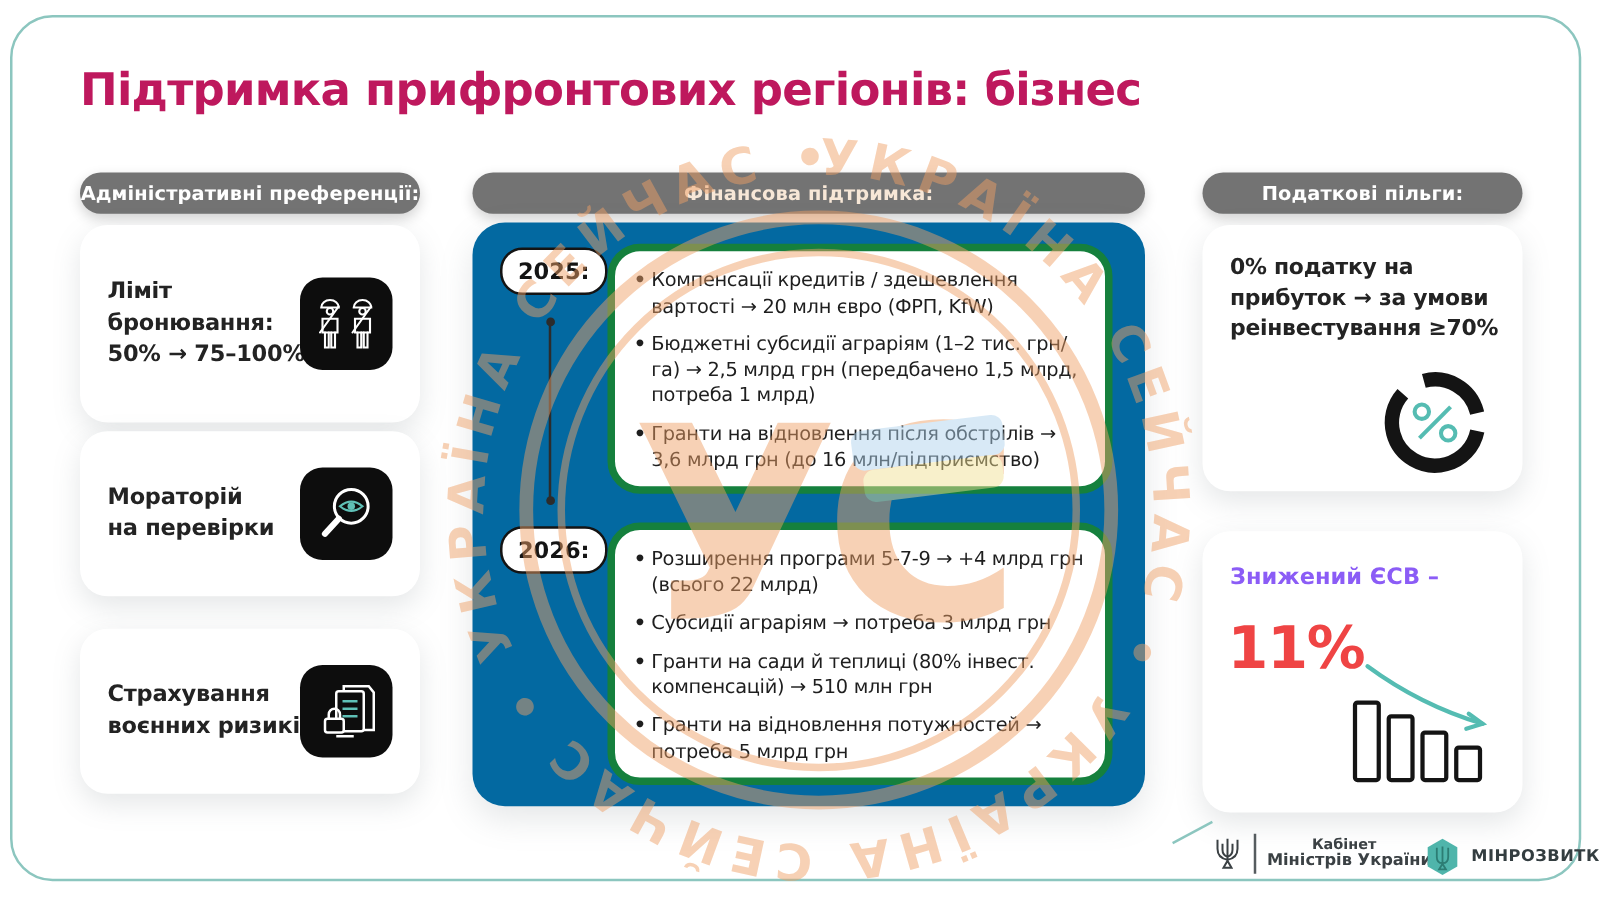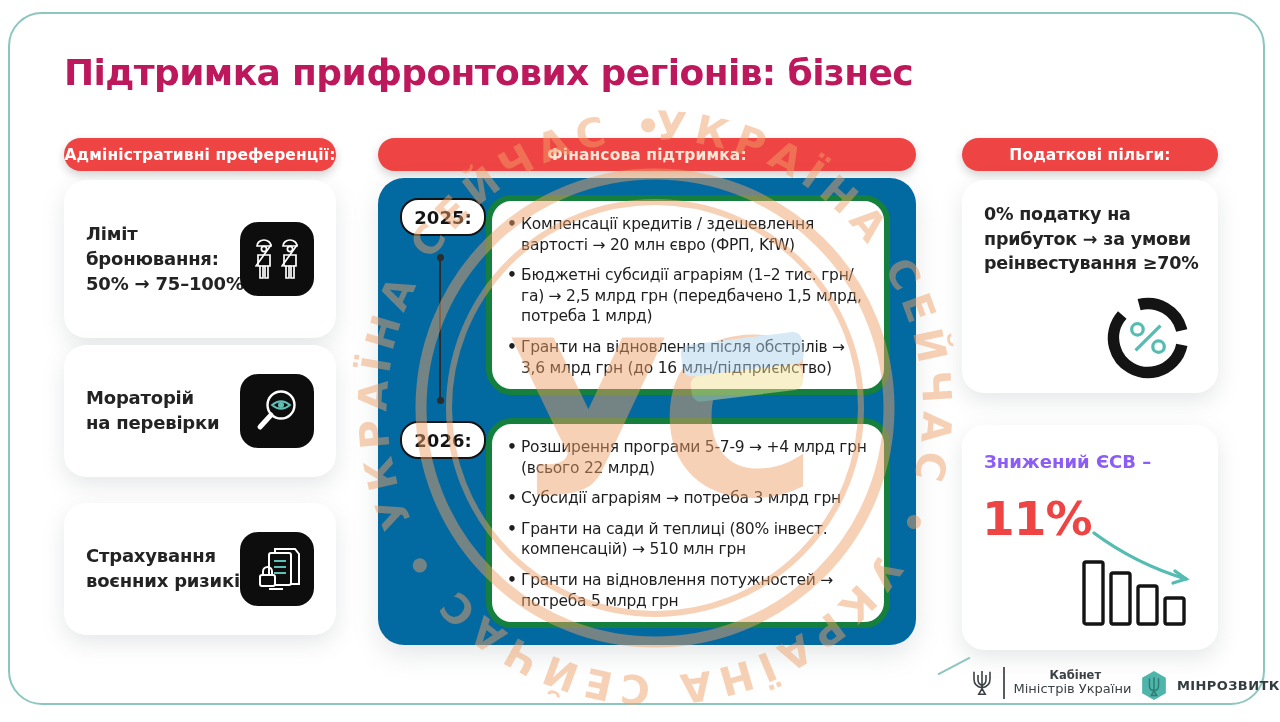--- a/index.html
+++ b/index.html
@@ -3,21 +3,21 @@
 <meta charset="utf-8">
 <style>
   html,body{margin:0;padding:0;background:#ffffff;}
   .stage{position:relative;width:1280px;height:722px;overflow:hidden;background:#ffffff;
          font-family:"DejaVu Sans","Liberation Sans",sans-serif;color:#141414;}
   .frame{position:absolute;left:8px;top:12px;width:1253px;height:689px;border:2px solid #8cc6bf;
          border-radius:34px;background:#ffffff;}
   .page-title{position:absolute;left:64px;top:52px;width:1000px;font-size:36px;font-weight:800;
               letter-spacing:-0.6px;color:#be185d;}
   
-  .pill{position:absolute;height:33px;background:#ef4444;border-radius:17px;display:flex;
+  .pill{position:absolute;height:33px;background:#737373;border-radius:17px;display:flex;
         align-items:center;justify-content:center;box-shadow:0 4px 10px rgba(0,0,0,0.18);}
   .pill span{color:#ffffff;font-size:15.5px;font-weight:700;letter-spacing:0.1px;}
   .pill-admin{left:64px;top:138px;width:272px;}
   .pill-fin{left:378px;top:138px;width:538px;}
   .pill-fin span{color:#f7e7d7;}
   .pill-tax{left:962px;top:138px;width:256px;}
   
   .card{position:absolute;background:#ffffff;border-radius:22px;
         box-shadow:0 8px 22px rgba(110,120,130,0.18);}
   .card-text{position:absolute;left:22px;top:50%;transform:translateY(-50%);
@@ -59,21 +59,21 @@
   .esv-value{position:absolute;left:20px;top:66px;font-size:47px;font-weight:800;
              letter-spacing:-1px;color:#ef4444;}
   .donut-wrap{position:absolute;left:138px;top:112px;width:96px;height:92px;}
   .bars-wrap{position:absolute;right:20px;bottom:22px;width:118px;height:100px;}
   
   .decor-line{position:absolute;left:936px;top:665px;width:36px;height:2px;background:#8cc6bf;
               transform:rotate(-28deg);}
   .logo-cabinet{position:absolute;left:970px;top:667px;display:flex;align-items:center;gap:9px;}
   .logo-cabinet .divider{width:1.5px;height:32px;background:#565c5f;}
   .logo-cabinet .l1{font-size:11.5px;font-weight:700;color:#3b4144;line-height:1.15;margin-left:36px;}
-  .logo-cabinet .l2{font-size:13px;font-weight:400;color:#3b4144;line-height:1.15;}
+  .logo-cabinet .l2{font-size:13px;font-weight:700;color:#3b4144;line-height:1.15;}
   .logo-ministry{position:absolute;left:1140px;top:670px;display:flex;align-items:center;gap:9px;}
   .logo-ministry .mname{font-size:13px;font-weight:700;color:#333d40;letter-spacing:0.4px;}
   
   .watermark{position:absolute;left:0;top:0;pointer-events:none;z-index:40;}
   .cols{position:absolute;inset:0;}
 </style>
 </head>
 <body>
 
 <div class="stage">

